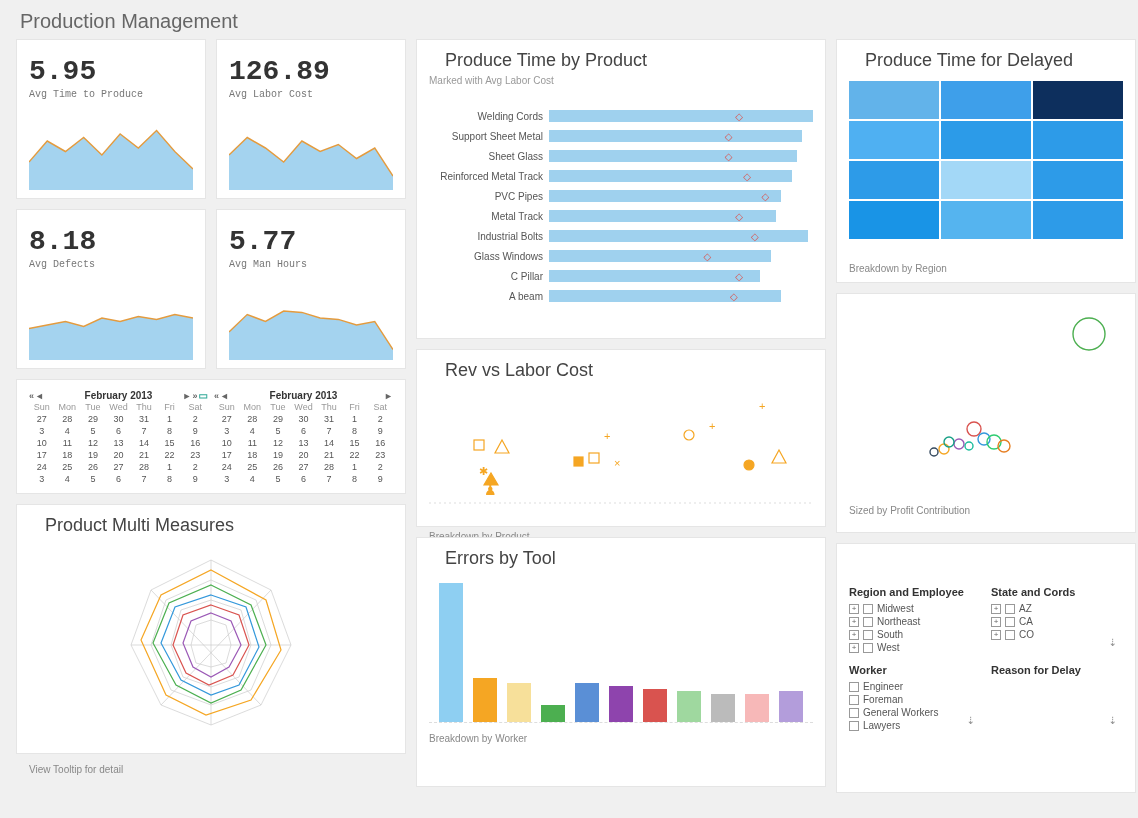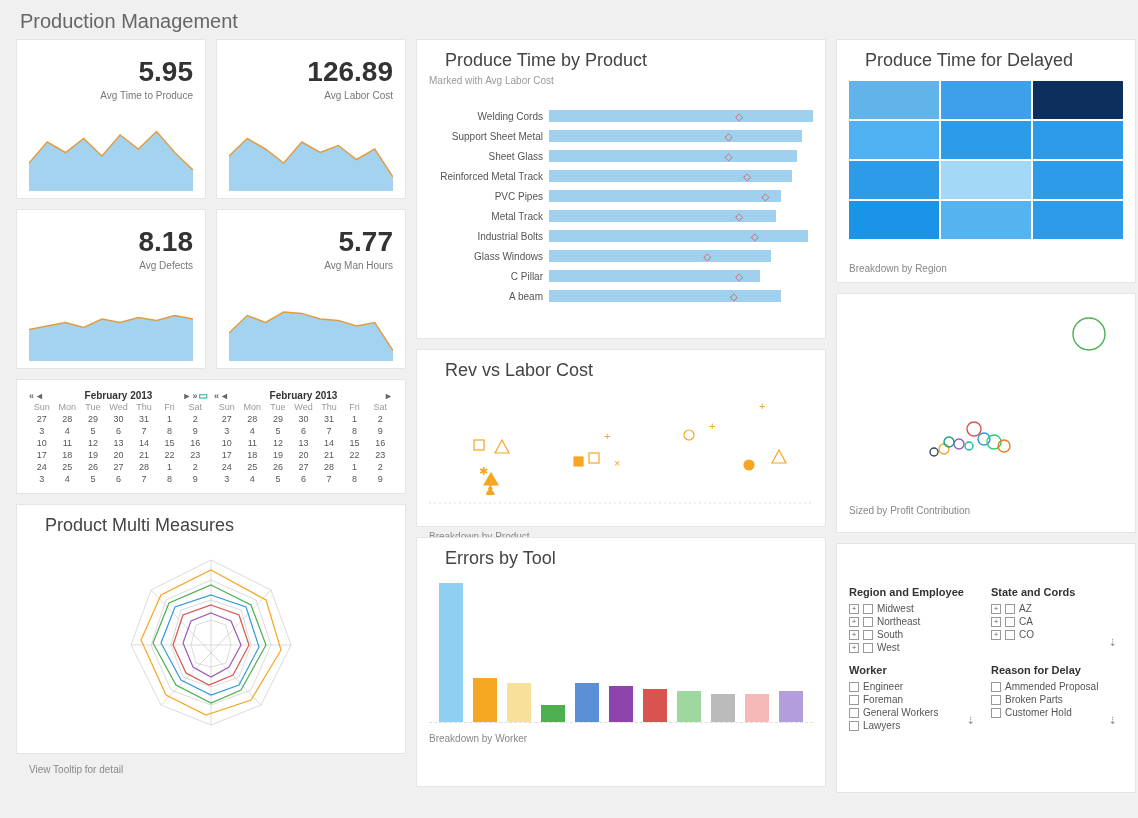--- a/index.html
+++ b/index.html
@@ -25,21 +25,21 @@
     padding: 0 16px 10px 16px;
   }
   .col { display: flex; flex-direction:column; gap:10px; }
   .card {
     background:#fff;
     border:1px solid #e5e5e5;
     padding:10px 12px 8px 12px;
     position:relative;
   }
   .kpirow { display:grid; grid-template-columns:1fr 1fr; gap:10px; }
-  .kpi { text-align:right; height:160px; }
+  .kpi { text-align:left; height:160px;font-family:Liberation Mono, monospace; }
   .kpi .value { font-size:28px; font-weight:bold; margin-top:6px; }
   .kpi .label { font-size:10px; color:#777; margin-top:2px; }
   .kpi svg { display:block; }
   .section-title { font-size:18px; font-weight:normal; color:#444; margin-bottom:4px;margin-left:16px; }
   .section-sub { font-size:10px; color:#999; }
   .footer { font-size:10px; color:#888; margin-top:24px; }
   
   .cal-wrap { font-size:10px; }
   .cal-title { font-weight:bold; padding:4px 0; }
   .cal-grid { display:grid; grid-template-columns:1fr 1fr; gap:6px; }
@@ -539,35 +539,18 @@
       <div class="checkrow">
 
         <span class="box"></span>
         <span>Lawyers</span>
       </div>
             </div>
           <span class="scrolldown">⇣</span>
         </div>
         <div style="position:relative;">
           <h4>Reason for Delay</h4>
-          <div id="fr">
-      <div class="checkrow">
-
-        <span class="box"></span>
-        <span>Ammended Proposal</span>
-      </div>
-      <div class="checkrow">
-
-        <span class="box"></span>
-        <span>Broken Parts</span>
-      </div>
-      <div class="checkrow">
-
-        <span class="box"></span>
-        <span>Customer Hold</span>
-      </div>
-            </div>
           <span class="scrolldown">⇣</span>
         </div>
       </div>
     </div>
   </div>
 </div>
 
 </body></html>

